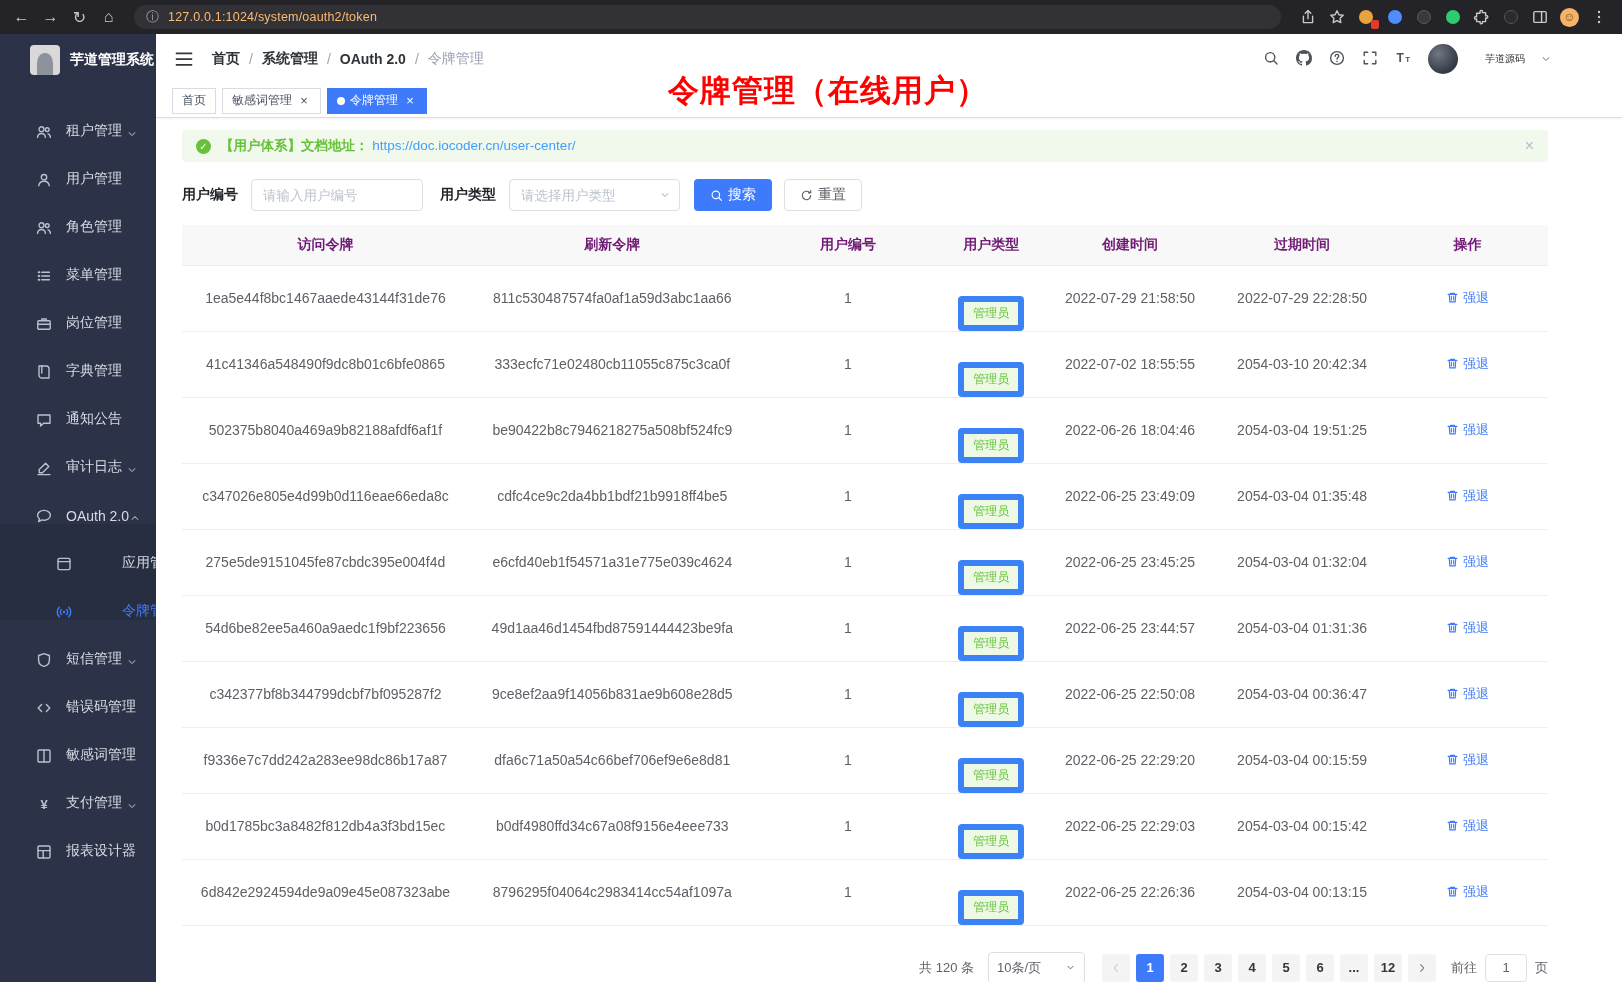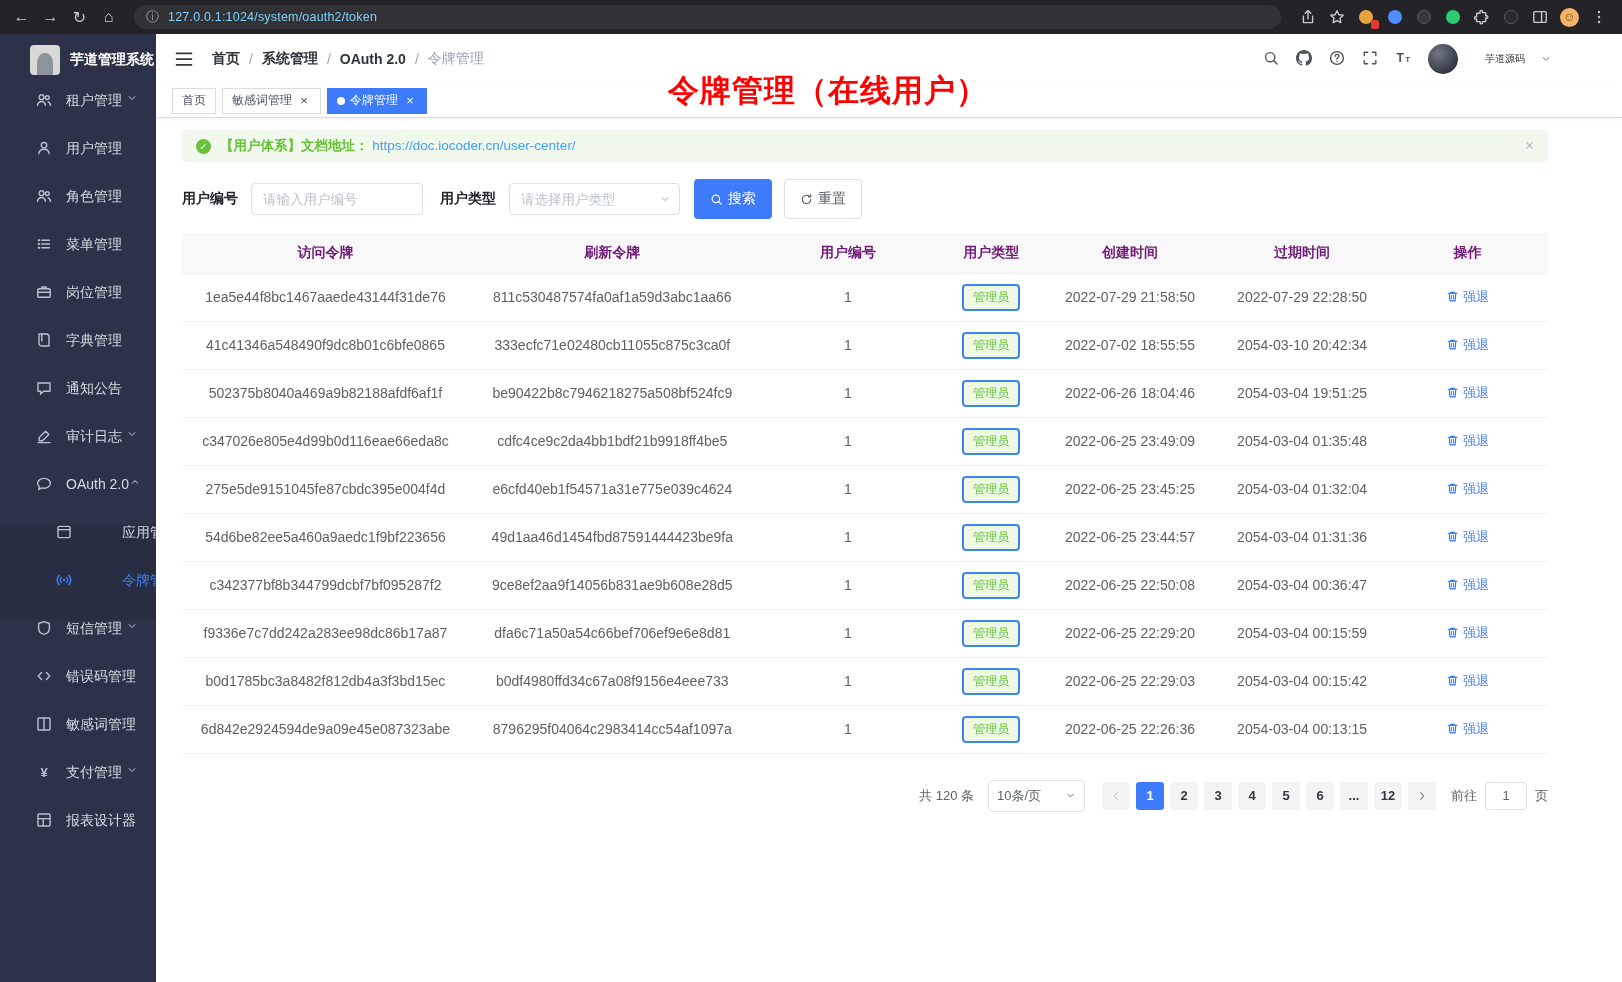--- a/index.html
+++ b/index.html
@@ -9,36 +9,36 @@
   *{margin:0;padding:0;box-sizing:border-box;}
   html,body{width:1622px;height:982px;}
   body{font-family:"Liberation Sans","DejaVu Sans",sans-serif;background:#fff;overflow:hidden;position:relative;}
   svg{display:block;}
 
   
   .browser-bar{height:34px;background:#242428;display:flex;align-items:center;padding:0 8px;gap:2px;}
   .bnav{width:27px;height:27px;display:flex;align-items:center;justify-content:center;color:#c7c8ca;font-size:16px;border-radius:50%;cursor:pointer;}
   .url-pill{flex:1;height:24px;margin:0 10px;background:#313136;border-radius:12px;display:flex;align-items:center;padding:0 12px;gap:9px;min-width:0;cursor:text;}
   .info-ic{color:#9aa0a6;font-size:13px;}
-  .url-text{color:#7dd3fc;font-size:12.5px;letter-spacing:.2px;white-space:nowrap;}
+  .url-text{color:#fdba74;font-size:12.5px;letter-spacing:.2px;white-space:nowrap;}
   .b-right{display:flex;align-items:center;gap:11px;padding:0 6px;color:#c7c8ca;}
   .bi{width:18px;height:18px;display:flex;align-items:center;justify-content:center;font-size:14px;position:relative;cursor:pointer;}
   .dot{width:14px;height:14px;border-radius:50%;display:block;}
   .badge{position:absolute;bottom:-3px;right:-4px;background:#e23b2e;color:#fff;font-size:7px;min-width:8px;height:9px;line-height:9px;text-align:center;padding:0 1px;border-radius:2px;}
   .b-avatar{width:19px;height:19px;border-radius:50%;background:#f6b26b;color:#7a4a12;display:flex;align-items:center;justify-content:center;font-size:12px;}
 
   
   .app{display:flex;height:948px;}
   .sidebar{width:156px;background:var(--sidebar-bg);flex-shrink:0;overflow:hidden;}
   .logo-row{height:52px;display:flex;align-items:center;gap:10px;padding-left:30px;cursor:pointer;}
   .logo-img{width:30px;height:30px;border-radius:4px;background:#d9d9d9;position:relative;overflow:hidden;flex-shrink:0;}
   .logo-img::after{content:'';position:absolute;left:7px;right:7px;bottom:0;top:8px;background:#8d939d;border-radius:45% 45% 0 0;}
   .logo-title{color:#fff;font-size:14px;font-weight:700;white-space:nowrap;}
   .menu{padding-top:6px;}
-  .menu-item{height:48px;display:flex;align-items:flex-start;padding:0 18px 0 36px;color:#d7dbe4;font-size:14px;cursor:pointer;white-space:nowrap;}
+  .menu-item{height:48px;display:flex;align-items:flex-end;padding:0 18px 0 36px;color:#d7dbe4;font-size:14px;cursor:pointer;white-space:nowrap;}
   .menu-item .mi-icon{width:16px;height:16px;margin-right:14px;color:#b9c1cf;flex-shrink:0;}
   .menu-item .mi-chev{margin-left:auto;color:#99a1b0;}
   .menu-item.sub{padding-left:56px;background:rgba(0,0,0,.08);gap:36px;}
   .menu-item.active{color:var(--accent);}
   .menu-item.active .mi-icon{color:var(--accent);}
 
   .main{flex:1;display:flex;flex-direction:column;min-width:0;background:#fff;}
 
   
   .topbar{height:50px;display:flex;align-items:center;padding:0 70px 0 18px;background:#fff;}
@@ -69,29 +69,29 @@
   .a-close{margin-left:auto;color:#b9bdc3;font-size:16px;cursor:pointer;line-height:1;}
 
   .filter{display:flex;align-items:center;margin:17px 0 14px;}
   .f-label{font-size:14px;font-weight:700;color:#22262b;margin-right:13px;}
   .f-input,.f-sel-input{height:32px;border:1px solid #dcdfe6;border-radius:4px;padding:0 11px;font-size:13.5px;color:#606266;outline:none;background:#fff;font-family:inherit;}
   .f-input{width:172px;margin-right:17px;}
   ::placeholder{color:#bdc3cd;}
   .f-select{position:relative;margin-right:14px;}
   .f-sel-input{width:171px;padding-right:28px;cursor:pointer;}
   .sel-chev{position:absolute;right:9px;top:10px;color:#b4bac4;pointer-events:none;}
-  .btn{height:40px;border-radius:4px;display:inline-flex;align-items:center;gap:5px;padding:0 15px;font-size:14px;cursor:pointer;border:1px solid transparent;font-family:inherit;}
+  .btn{height:32px;border-radius:4px;display:inline-flex;align-items:center;gap:5px;padding:0 15px;font-size:14px;cursor:pointer;border:1px solid transparent;font-family:inherit;}
   .btn.primary{background:var(--accent);color:#fff;}
   .btn.plain{background:#fff;border-color:#dcdfe6;color:#596066;margin-left:12px;}
   .btn .b-ic{display:flex;}
 
   table.tokens{width:100%;border-collapse:collapse;table-layout:fixed;}
   .tokens th{height:40px;background:#f8f8f9;color:#701a75;font-size:14px;font-weight:700;text-align:center;border-bottom:1px solid #ebeef5;}
   .tokens td{height:48px;text-align:center;font-size:14px;color:#5d6166;border-bottom:1px solid #ebeef5;white-space:nowrap;overflow:hidden;text-overflow:ellipsis;}
-  .tag{display:inline-block;padding:3px 9px;font-size:12px;border-radius:4px;background:#edf8e5;border:2px solid #3b82f6;color:var(--success);}
+  .tag{display:inline-block;padding:3px 9px;font-size:12px;border-radius:4px;background:#edf8e5;border:6px solid #3b82f6;color:var(--success);margin-top:30px;}
   .act{color:var(--accent);font-size:13px;display:inline-flex;align-items:center;gap:4px;cursor:pointer;text-decoration:none;}
   .act .act-ic{display:flex;}
 
   .pager{display:flex;align-items:center;justify-content:flex-end;margin:26px 0 0;font-size:13px;color:#5f6368;}
   .p-total{margin-right:14px;}
   .p-size{width:97px;height:32px;border:1px solid #dcdfe6;border-radius:4px;display:flex;align-items:center;justify-content:space-between;padding:0 8px;background:#fff;margin-right:14px;cursor:pointer;}
   .pages{display:inline-flex;}
   .pbtn{min-width:28px;height:28px;padding:0 4px;background:#f4f4f5;border-radius:3px;display:inline-flex;align-items:center;justify-content:center;margin:0 3px;color:#32363c;font-weight:600;font-size:13px;cursor:pointer;}
   .pbtn.active{background:var(--accent);color:#fff;}
   .pbtn.nav{color:#6a6f76;}

